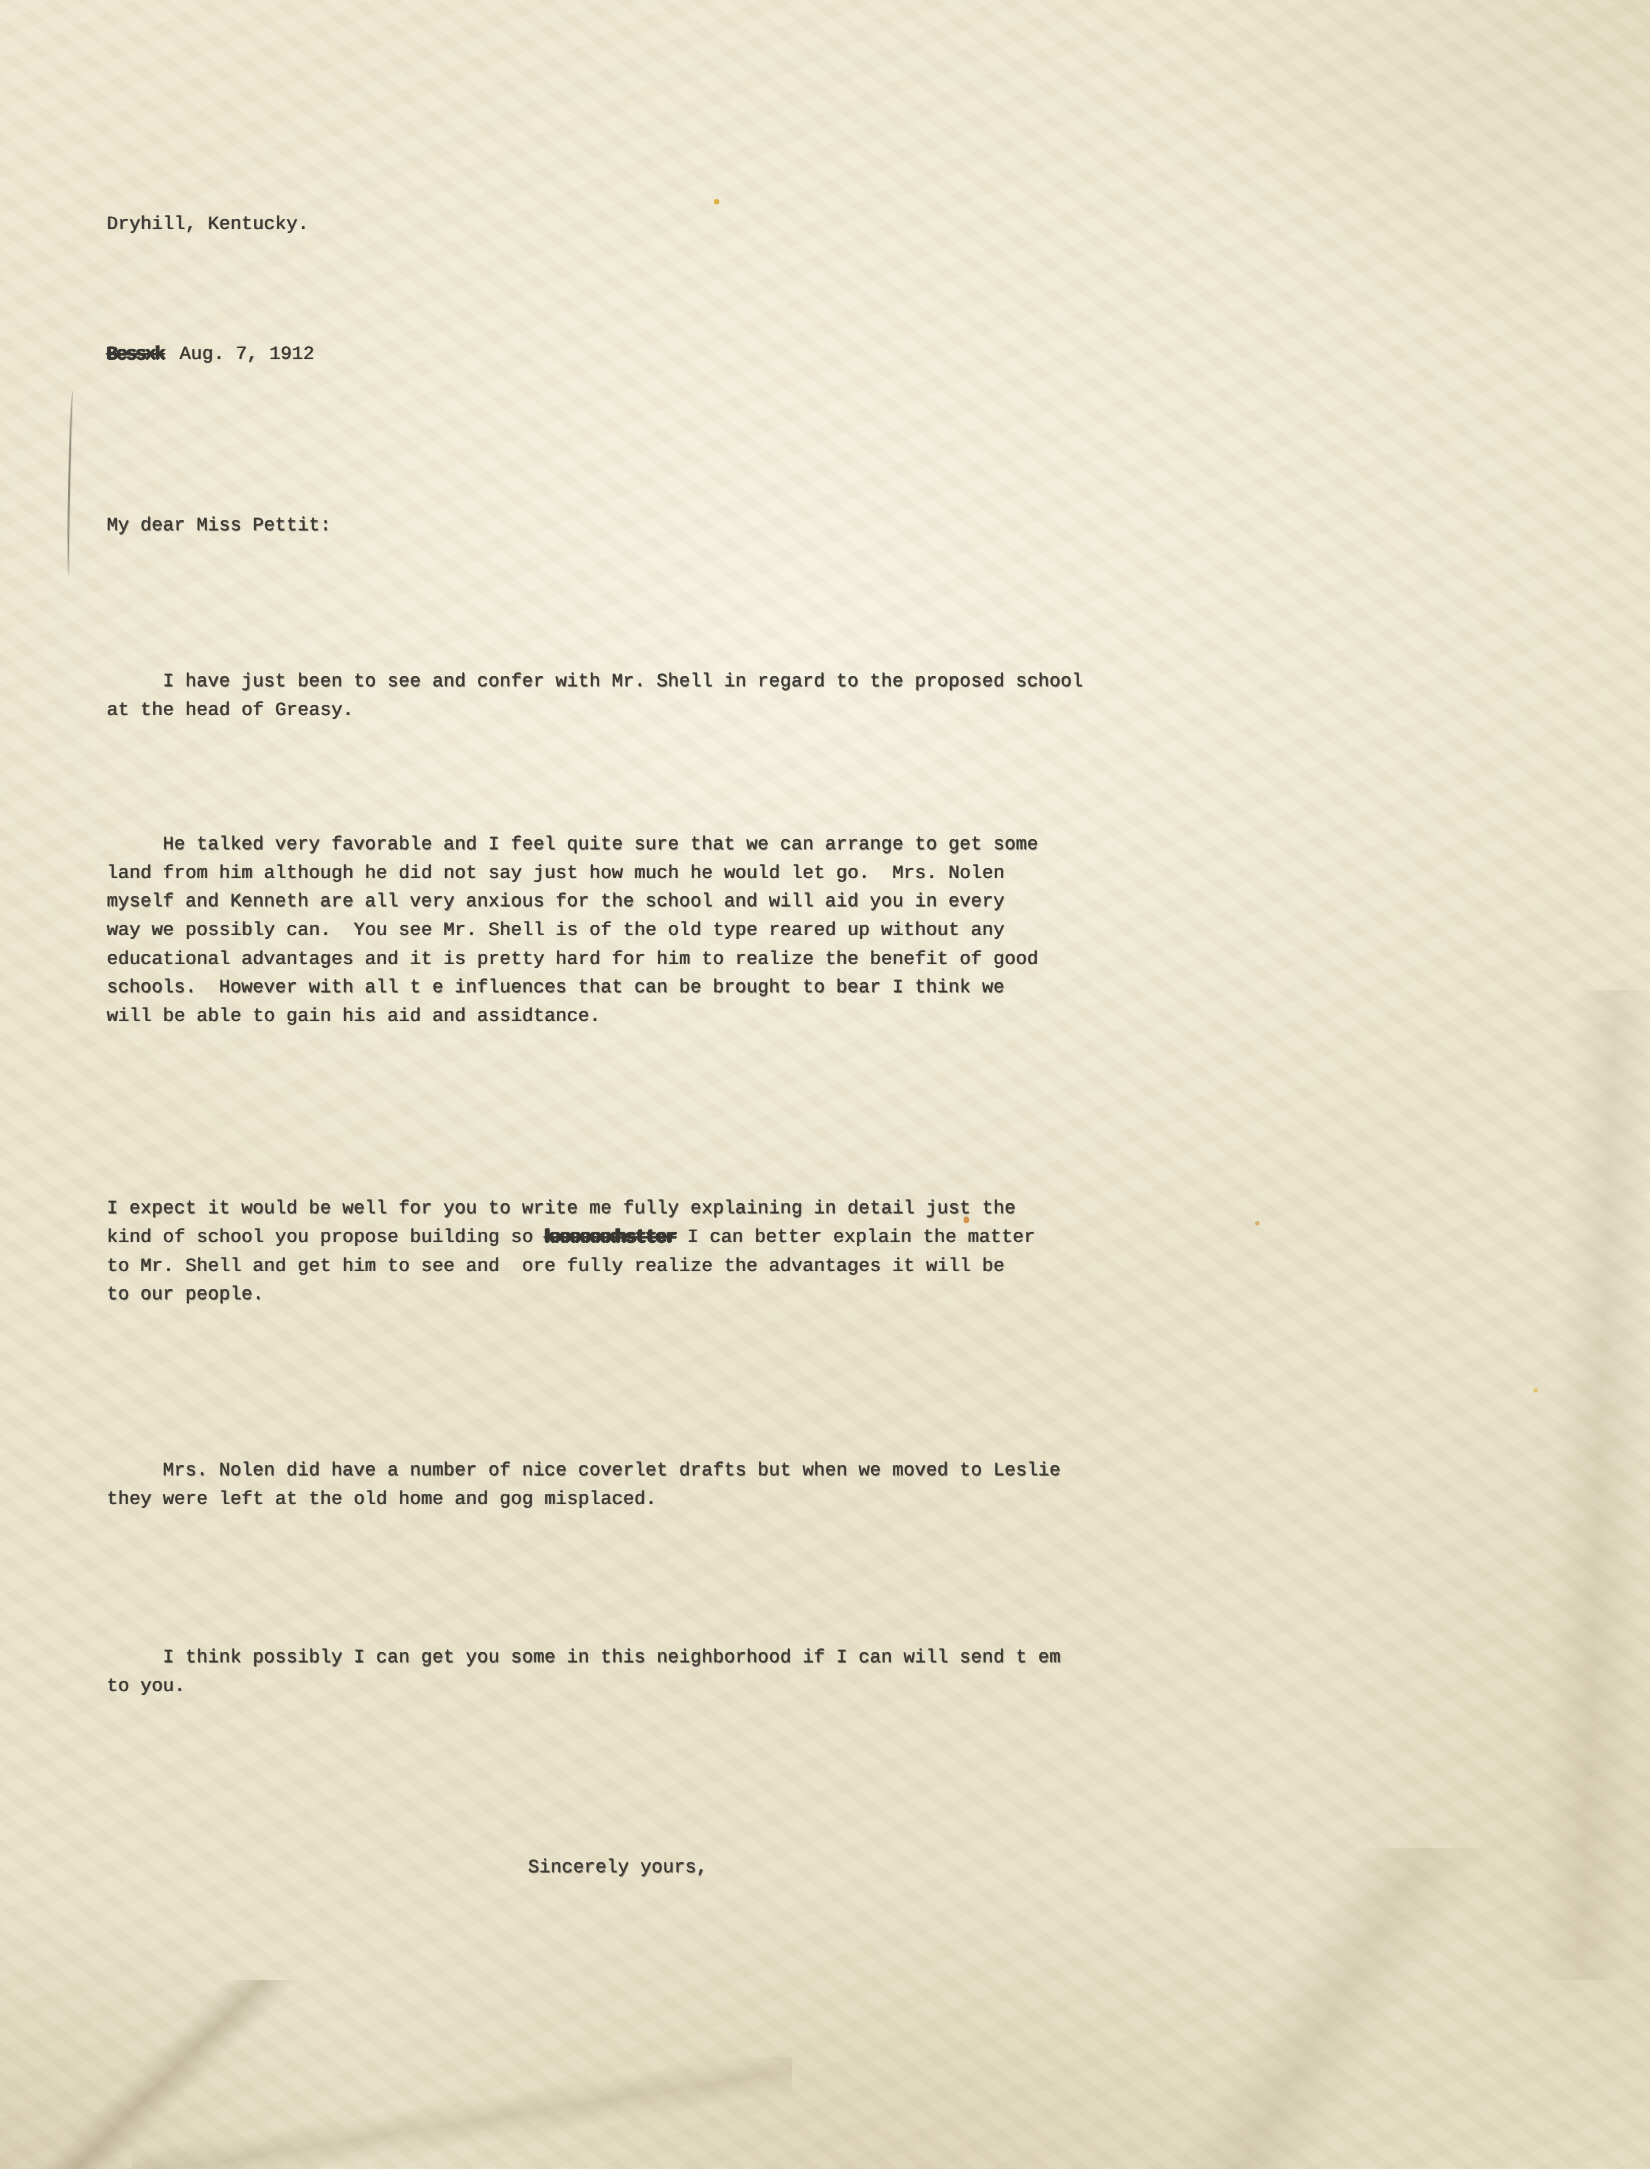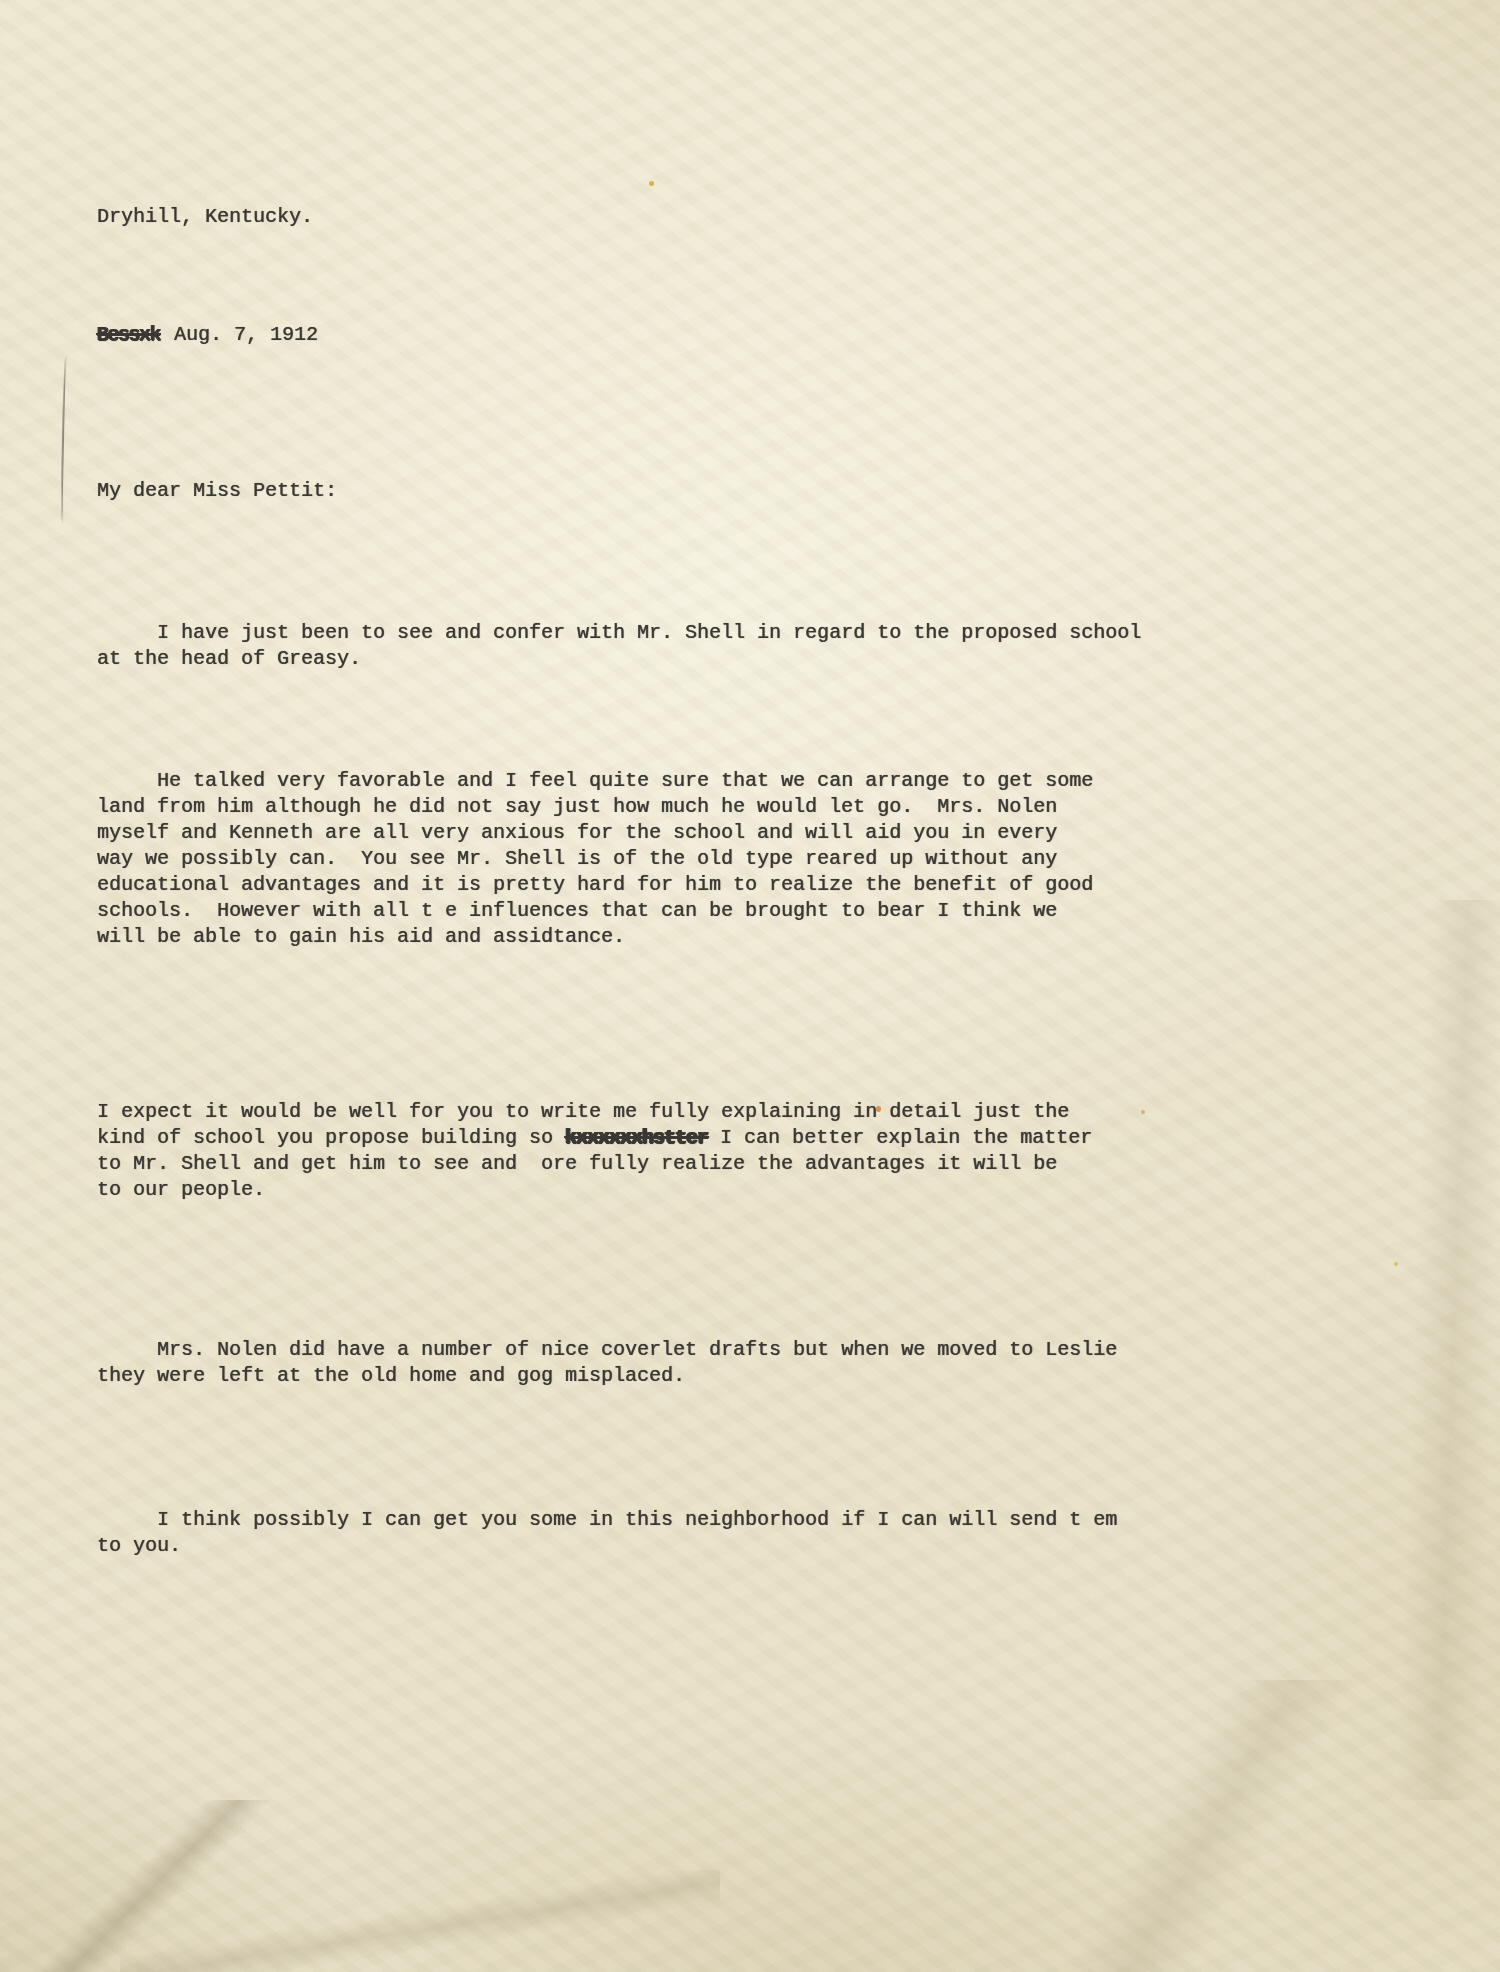--- a/index.html
+++ b/index.html
@@ -52,22 +52,22 @@
     border-radius:60%; transform:rotate(1.2deg);
     filter:blur(0.4px);
   }
   .speck { position:absolute; border-radius:50%; }
   .speck-1 { left:649px; top:181px; width:5px; height:5px; background:#d8a72e; opacity:.85; }
   .speck-2 { left:876px; top:1106px; width:5px; height:6px; background:#cd7f2c; opacity:.8; }
   .speck-3 { left:1394px; top:1262px; width:4px; height:4px; background:#d8b53a; opacity:.7; }
   .speck-4 { left:1141px; top:1110px; width:4px; height:4px; background:#c8862a; opacity:.55; }
 
   .content {
-    position:absolute; left:97px; top:152px; width:1260px;
-    font-size:20px; line-height:26px; color:#3a3833;
+    position:absolute; left:97px; top:140px; width:1260px;
+    font-size:17px; line-height:26px; color:#3a3833;
     text-shadow:0.5px 0.4px 0.8px rgba(52,50,42,0.75), -0.3px 0 0.5px rgba(52,50,42,0.35);
     white-space:pre-wrap;
   }
   .date-line   { margin-top:40px; }
   .salutation  { margin-top:52px; }
   .para-1 { margin-top:38px; }
   .para-2 { margin-top:18px; }
   .para-3 { margin-top:71px; }
   .para-4 { margin-top:56px; }
   .para-5 { margin-top:40px; }
@@ -123,16 +123,17 @@
 to Mr. Shell and get him to see and  ore fully realize the advantages it will be
 to our people.</span></div>
 
     <div class="para para-4">     Mrs. Nolen did have a number of nice coverlet drafts but when we moved to Leslie
 they were left at the old home and gog misplaced.</div>
 
     <div class="para para-5">     I think possibly I can get you some in this neighborhood if I can will send t em
 to you.</div>
 
 
+    <div class="closing">Sincerely yours,</div>
 
     
   </div>
 </div>
 
 </body></html>

